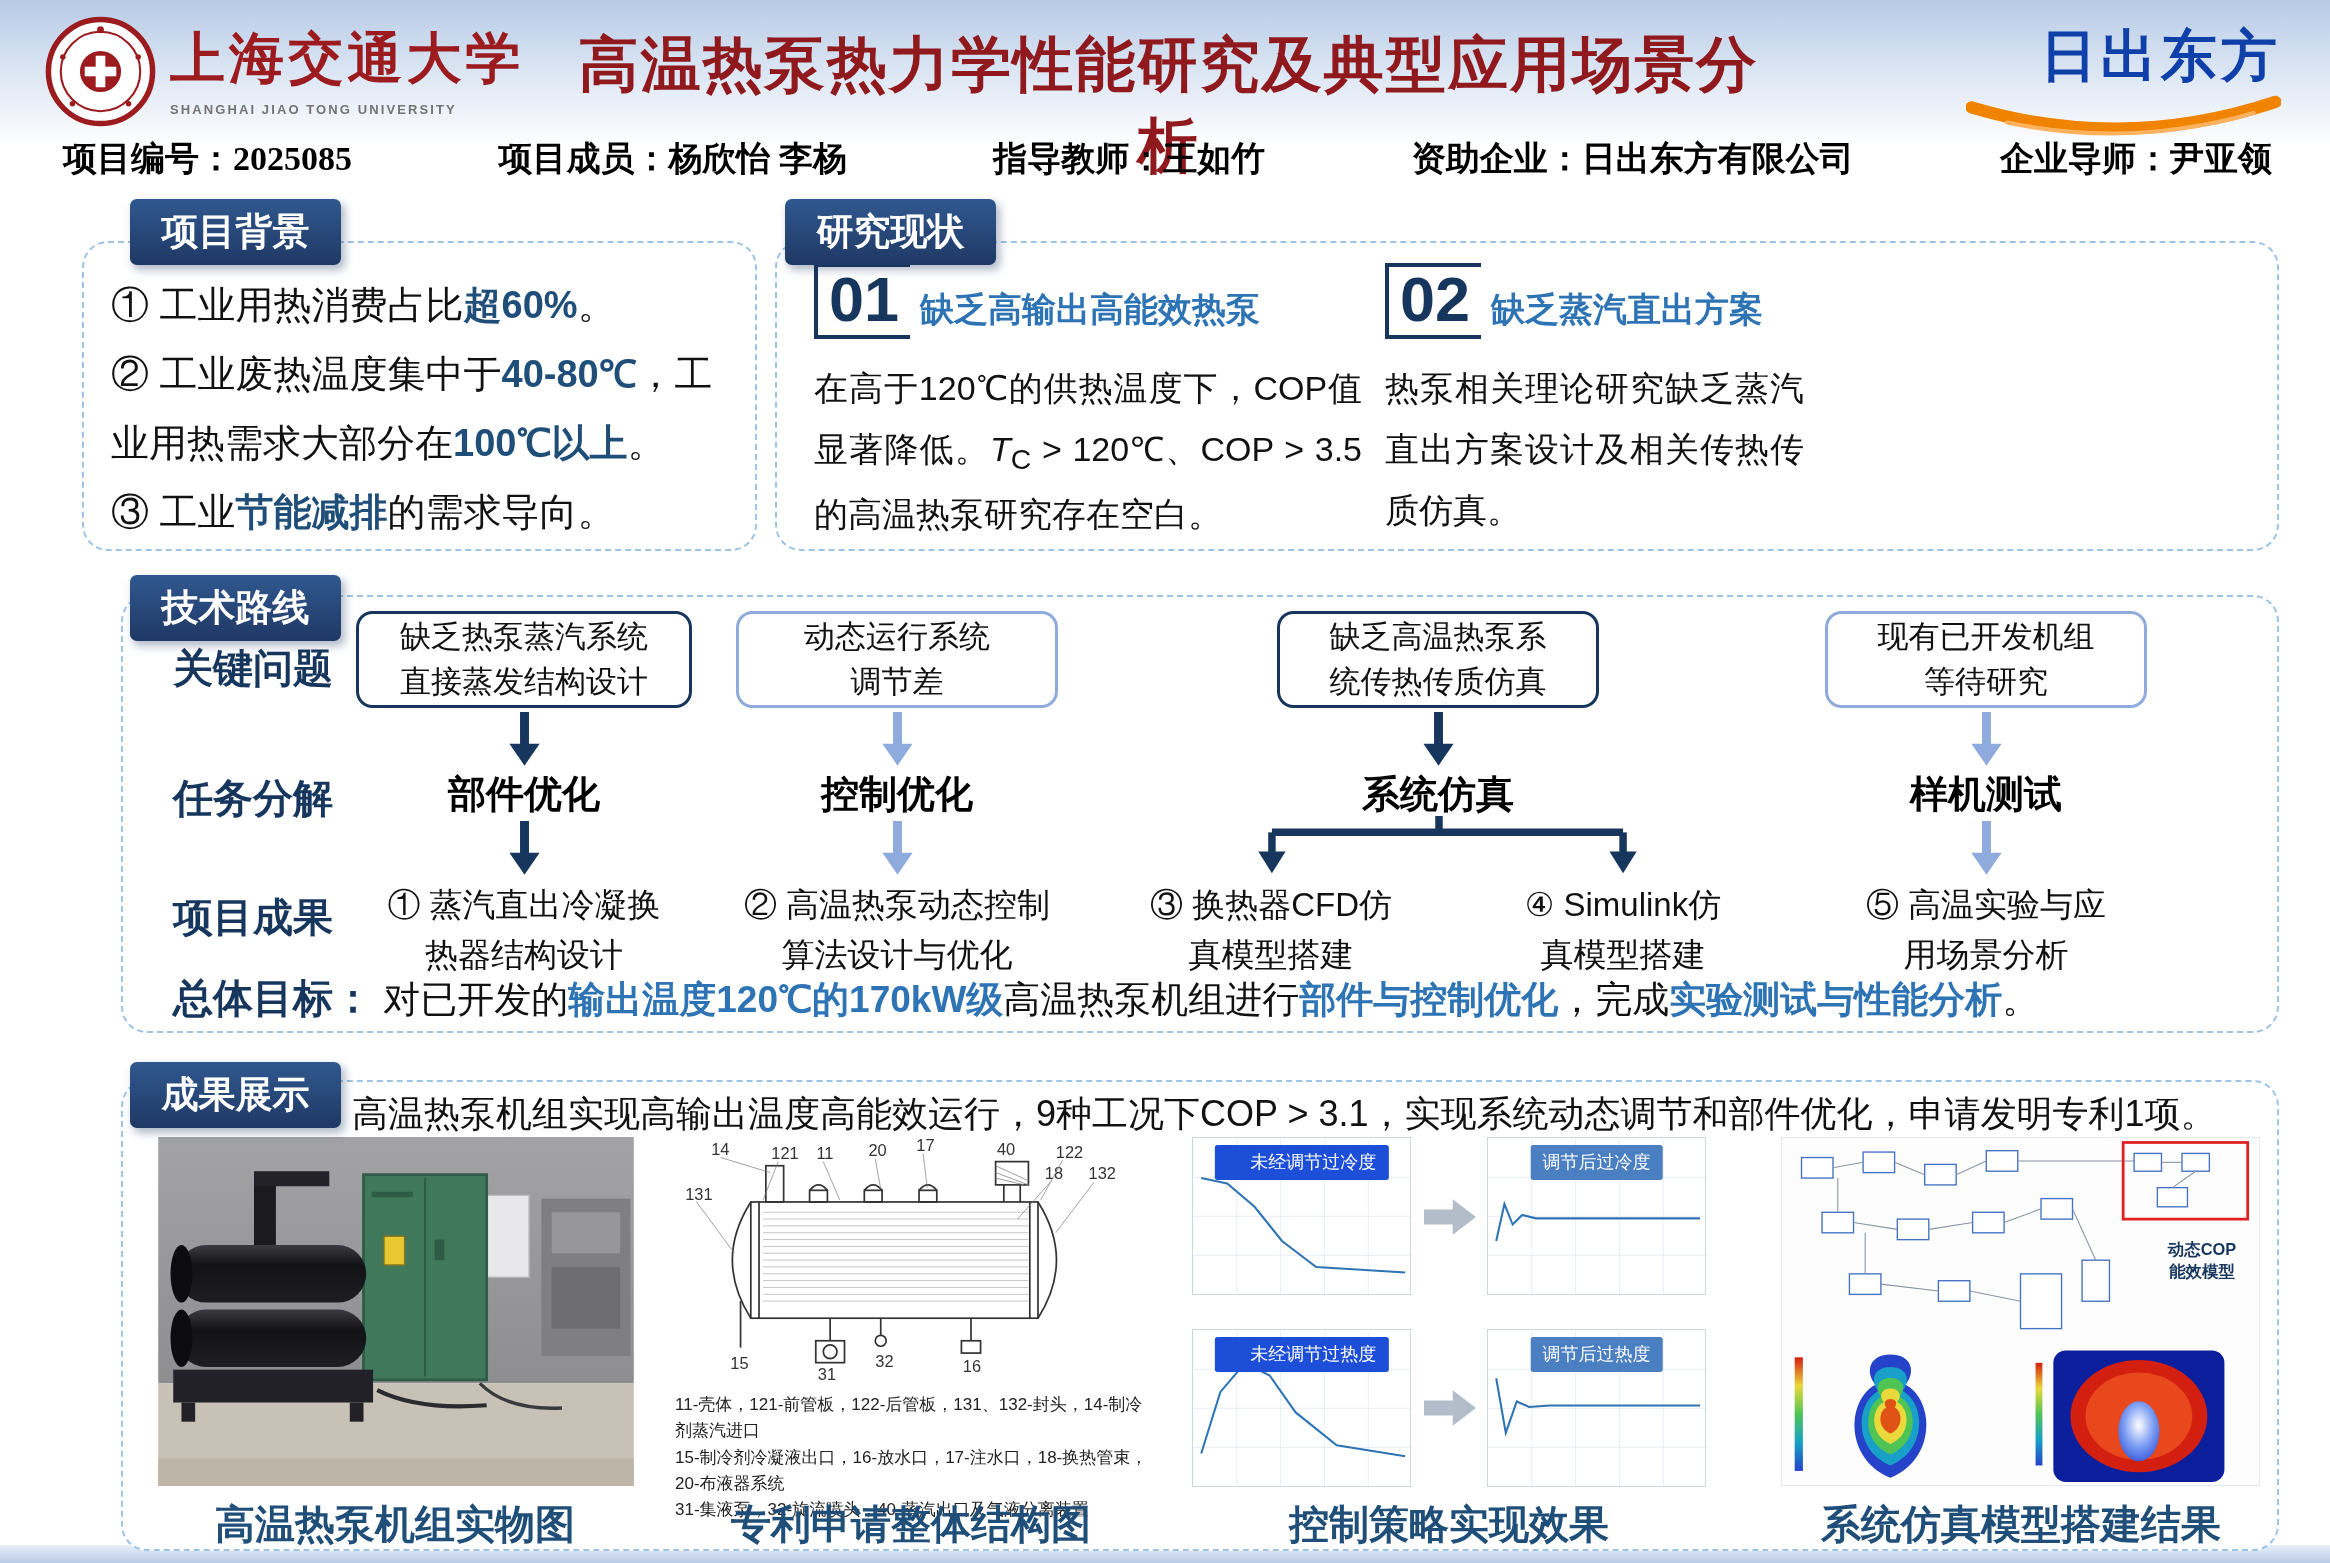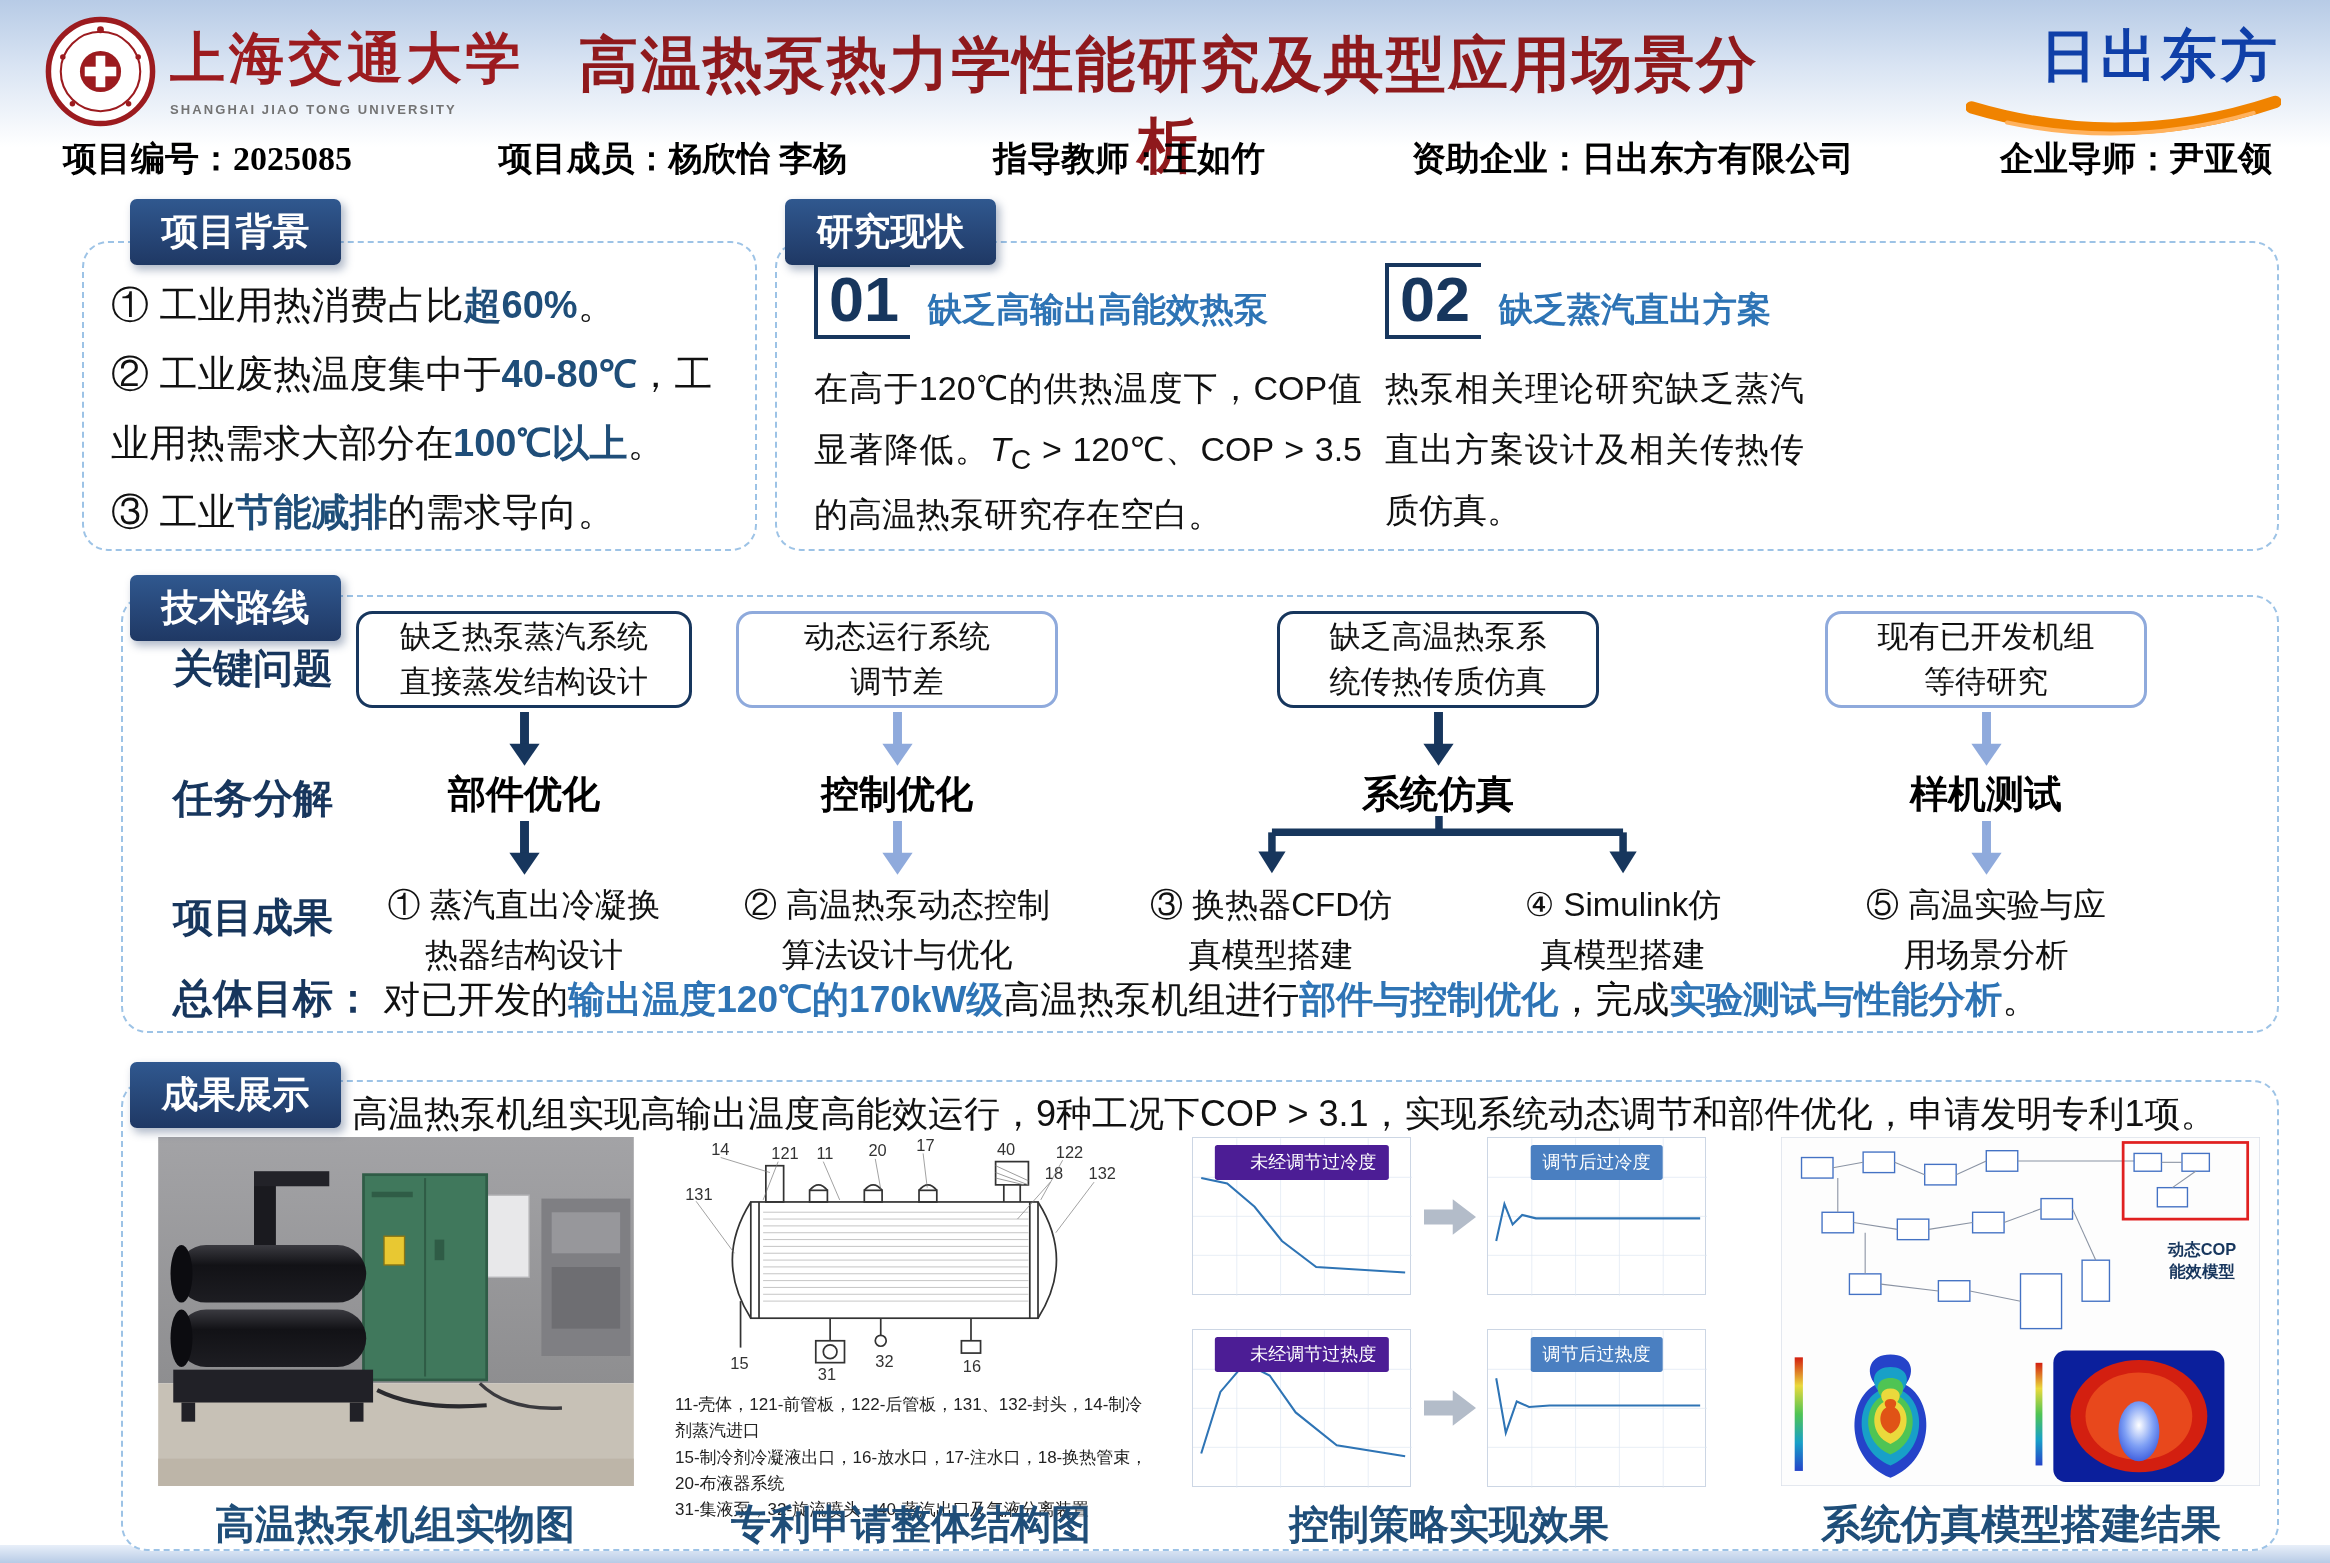--- a/index.html
+++ b/index.html
@@ -22,21 +22,21 @@
   
   .badge{position:absolute;background:linear-gradient(180deg,#30588f,#1f3864);color:#fff;font-weight:700;
          font-size:37px;padding:8.2px 31.5px;border-radius:6.8px;box-shadow:3.4px 4.8px 8.2px rgba(31,56,100,.35);z-index:5;}
   .dashed{position:absolute;border:2.7px dashed #9dc3e6;border-radius:26px;background:#fff;}
   
   .bg-items{position:absolute;left:111px;top:271px;width:637px;font-size:38px;line-height:1.82;}
   .hl-navy{color:#1f4e79;font-weight:800;}
   .hl-blue{color:#2e74b5;font-weight:800;}
   
   .card{position:absolute;top:263px;}
-  .card-head{display:flex;align-items:flex-end;gap:18px;}
+  .card-head{display:flex;align-items:flex-end;gap:10px;}
   .num{font-size:63px;font-weight:800;color:#17365d;line-height:1.0;padding:1.4px 11px 4.1px 11px;
        border-left:4.1px solid #17365d;border-top:4.1px solid #17365d;border-bottom:4.1px solid #17365d;}
   .card-title{font-size:34px;font-weight:800;color:#2e74b5;padding-bottom:6.8px;}
   .card-body{margin-top:19px;font-size:34px;line-height:1.78;text-align:justify;color:#111;}
   
   .row-label{position:absolute;font-size:40px;font-weight:800;color:#17365d;}
   .issue{position:absolute;top:611px;height:97px;display:flex;align-items:center;justify-content:center;
          text-align:center;font-size:31px;line-height:1.45;border-radius:16.4px;background:#fff;
          white-space:pre-line;font-weight:500;z-index:4;}
   .task{position:absolute;top:769px;font-size:38px;font-weight:800;color:#000;transform:translateX(-50%);}
@@ -46,21 +46,21 @@
   .goal-label{font-size:40px;font-weight:800;color:#17365d;}
   .arr{position:absolute;z-index:3;}
   
   .intro{position:absolute;left:352px;top:1090px;font-size:36px;color:#111;}
   .panel{position:absolute;top:1137px;height:349px;background:#fff;}
   .caption{position:absolute;top:1497px;transform:translateX(-50%);font-size:40px;font-weight:800;color:#1f4e79;white-space:nowrap;}
   .legend{position:absolute;left:0;right:0;top:255px;font-size:17px;line-height:1.55;color:#222;}
   .cbox{position:absolute;width:219px;height:158px;background:#fff;border:0.7px solid #ccd6e4;}
   .chip{position:absolute;left:50%;transform:translateX(-50%);top:6.8px;color:#fff;font-size:18px;
         padding:5.5px 12.3px;border-radius:2.7px;white-space:nowrap;z-index:2;}
-  .chip-dark{background:#4c1d95;padding-left:36px;}
+  .chip-dark{background:#1d4ed8;padding-left:36px;}
   .chip-light{background:#4a7fc1;}
   .simlabel{position:absolute;left:373px;top:101px;width:96px;text-align:center;font-size:16.4px;
             font-weight:700;color:#17365d;white-space:pre-line;line-height:1.35;}
 </style>
 </head>
 <body>
 
 <div class="poster">
   <div class="topband"></div>
   <div class="botband"></div>

